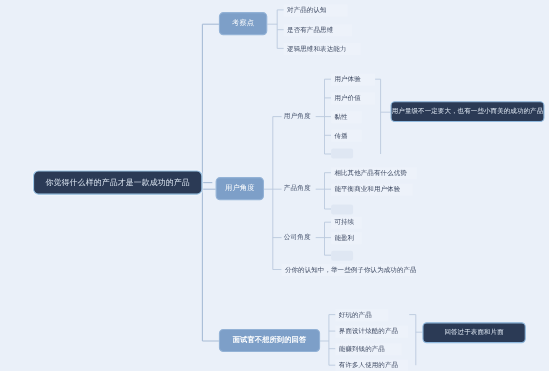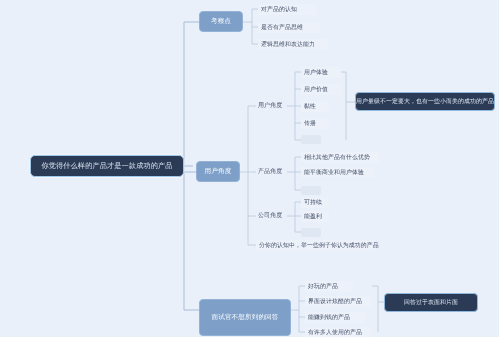--- a/index.html
+++ b/index.html
@@ -227,21 +227,21 @@
     <span>能盈利</span>
   </div>
   <div class="node leaf empty" style="left:301px; top:228px; width:20px; height:9px;">
     <span></span>
   </div>
 
   <div class="node leaf" style="left:256px; top:240px; width:120px; height:11px;">
     <span>分你的认知中，举一些例子你认为成功的产品</span>
   </div>
 
-  <div class="node branch" style="left:199px; top:299px; width:92px; height:37px;">
+  <div class="node branch" style="left:199px; top:299px; width:92px; height:21px;font-weight:bold;">
     <span>面试官不想所到的回答</span>
   </div>
   <div class="node leaf" style="left:305px; top:281px; width:48px; height:11px;">
     <span>好玩的产品</span>
   </div>
   <div class="node leaf" style="left:305px; top:296px; width:66px; height:11px;">
     <span>界面设计炫酷的产品</span>
   </div>
   <div class="node leaf" style="left:305px; top:312px; width:60px; height:11px;">
     <span>能赚到钱的产品</span>

